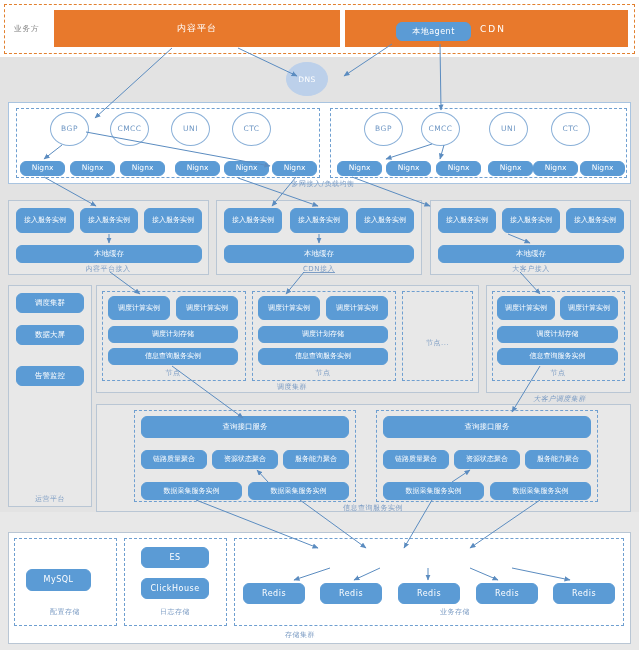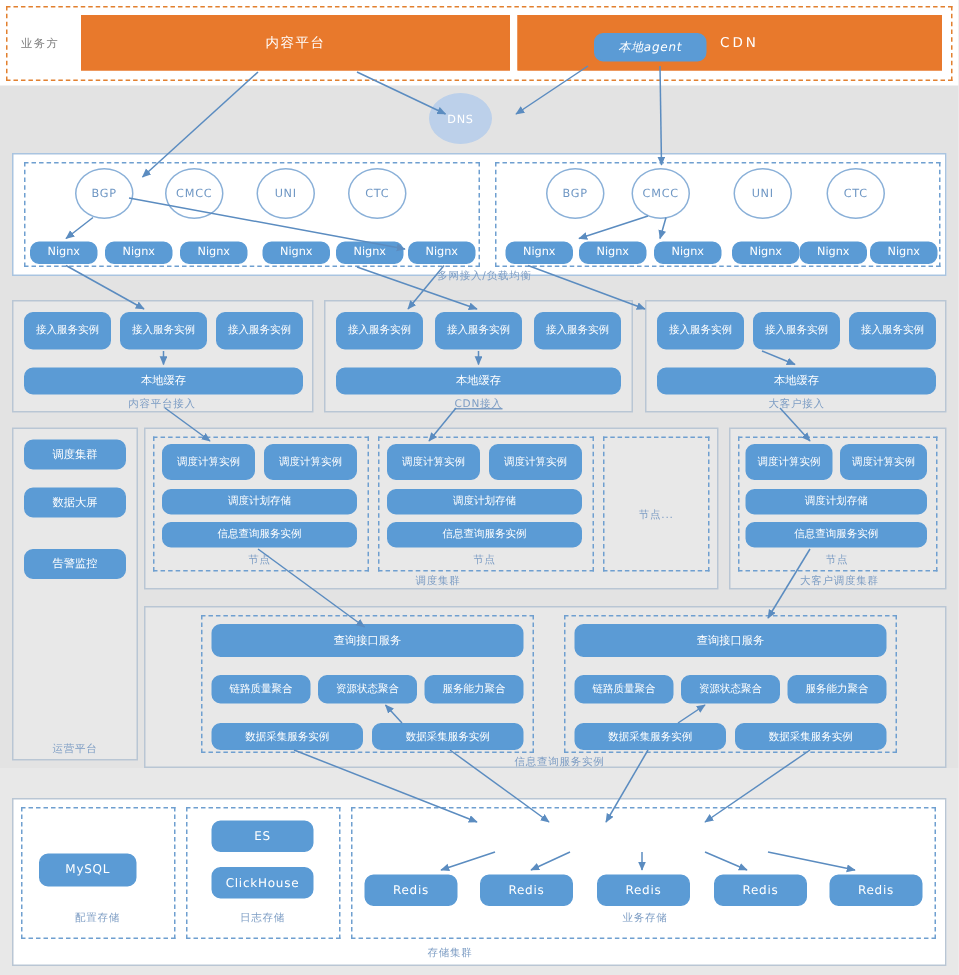--- a/index.html
+++ b/index.html
@@ -103,21 +103,21 @@
   <div class="abs side-label" style="left:14px;top:24px;">业务方</div>
 
   <div class="abs orange-box" style="left:345px;top:10px;width:283px;height:37px;justify-content:flex-start;">
     <span class="cdn-label" style="margin-left:134px;">CDN</span>
   </div>
 
   <div class="abs orange-box" style="left:54px;top:10px;width:286px;height:37px;">
     <span>内容平台</span>
   </div>
 
-  <div class="abs bbox lat" style="left:396px;top:22px;width:75px;height:19px;font-style:italic;">
+  <div class="abs bbox lat" style="left:396px;top:22px;width:75px;height:19px;">
     <span>本地agent</span>
   </div>
 
   <div class="abs ellipse-dns" style="left:286px;top:62px;width:42px;height:34px;">
     <span>DNS</span>
   </div>
 
   <div class="abs solid-blue" style="left:8px;top:102px;width:623px;height:82px;background:#ffffff;"></div>
 
   <div class="abs dash-blue" style="left:16px;top:108px;width:304px;height:70px;"></div>
@@ -290,21 +290,21 @@
   <div class="abs bbox sm" style="left:560px;top:296px;width:58px;height:24px;">
     <span>调度计算实例</span>
     </div>
   <div class="abs bbox sm" style="left:497px;top:326px;width:121px;height:17px;">
     <span>调度计划存储</span>
     </div>
   <div class="abs bbox sm" style="left:497px;top:348px;width:121px;height:17px;">
     <span>信息查询服务实例</span>
     </div>
   <div class="abs cap" style="left:523px;top:368px;width:70px;">节点</div>
-  <div class="abs cap" style="left:512px;top:382px;width:95px;">大客户调度集群</div>
+  <div class="abs cap" style="left:512px;top:394px;width:95px;font-style:italic;">大客户调度集群</div>
 
   <div class="abs solid-gray" style="left:96px;top:404px;width:535px;height:108px;"></div>
 
   <div class="abs dash-blue" style="left:134px;top:410px;width:222px;height:92px;"></div>
   <div class="abs bbox" style="left:141px;top:416px;width:208px;height:22px;">
     <span>查询接口服务</span>
     </div>
   <div class="abs bbox sm" style="left:141px;top:450px;width:66px;height:19px;">
     <span>链路质量聚合</span>
     </div>
@@ -369,21 +369,21 @@
     </div>
   <div class="abs bbox lat" style="left:398px;top:583px;width:62px;height:21px;">
     <span>Redis</span>
     </div>
   <div class="abs bbox lat" style="left:476px;top:583px;width:62px;height:21px;">
     <span>Redis</span>
     </div>
   <div class="abs bbox lat" style="left:553px;top:583px;width:62px;height:21px;">
     <span>Redis</span>
     </div>
-  <div class="abs cap" style="left:390px;top:607px;width:80px;">业务存储</div>
+  <div class="abs cap" style="left:390px;top:607px;width:80px;text-align:right;">业务存储</div>
 
   <div class="abs cap" style="left:255px;top:630px;width:90px;">存储集群</div>
 
   <svg class="overlay">
     <defs>
       <marker id="ah" markerWidth="7" markerHeight="7" refX="5.5" refY="2.6" orient="auto" markerUnits="strokeWidth">
         <path d="M0,0 L6,2.6 L0,5.2 z" fill="#5b8cc0"></path>
       </marker>
     </defs>
     <g stroke="#5b8cc0" stroke-width="1" fill="none" marker-end="url(#ah)">

